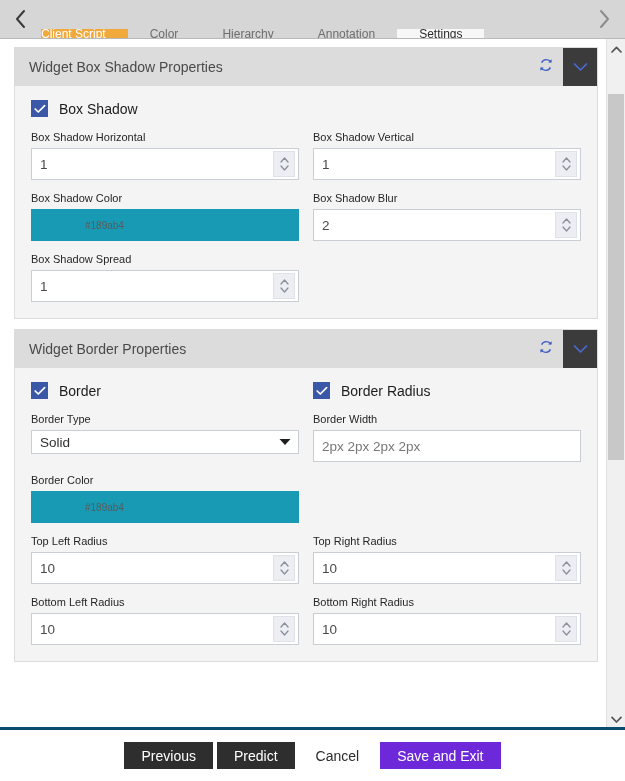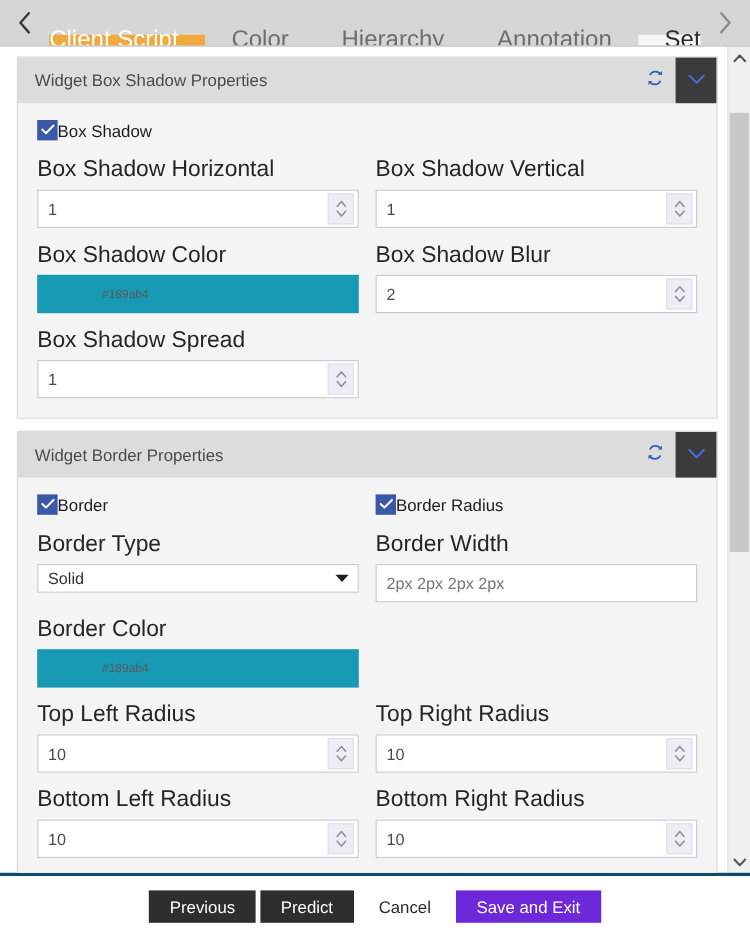--- a/index.html
+++ b/index.html
@@ -39,21 +39,21 @@
   }
   .tab-arrow svg { display:block; }
   .tabs-scroll {
     flex: 1;
     display: flex; align-items: stretch;
     overflow: hidden;
   }
   .tab {
     display: flex; align-items: center; justify-content: center;
     padding: 0 22px;
-    font-size: 20px;
+    font-size: 12px;
     color: #6e6e6e;
     background: #d6d6d6;
     white-space: nowrap;
     cursor: pointer;
     user-select: none;
     margin-top: 29px;
   }
   .tab.highlight {
     background: #f2a93b;
     color: #ffffff;
@@ -117,21 +117,21 @@
 
   
   .row {
     display: flex;
     gap: 14px;
   }
   .col { width: 50%; box-sizing: border-box; }
 
   .field { margin-bottom: 12px; }
   .field-label {
-    font-size: 19px;
+    font-size: 11px;
     color: #262626;
     margin-bottom: 5px;
     display: block;
   }
 
   .input {
     height: 32px;
     background: #ffffff;
     border: 1px solid #c9cdd6;
     display: flex; align-items: center;
@@ -195,20 +195,21 @@
   .checkbox {
     width: 17px; height: 17px;
     background: #3a57a8;
     display: flex; align-items: center; justify-content: center;
     cursor: pointer;
     flex: 0 0 auto;
   }
   .checkrow .cb-label {
     font-size: 14px;
     color: #1c1c1c;
+    margin-left: 11px;
   }
 
   
   .scrollbar {
     width: 18px; min-width: 18px;
     background: #f0f0f0;
     border-left: 1px solid #e2e2e2;
     display: flex; flex-direction: column;
     align-items: center;
     position: relative;

